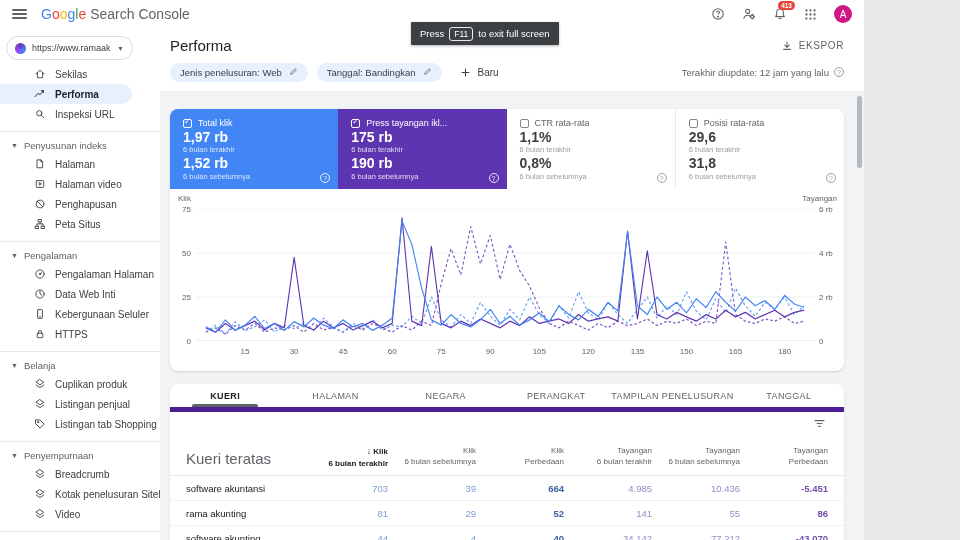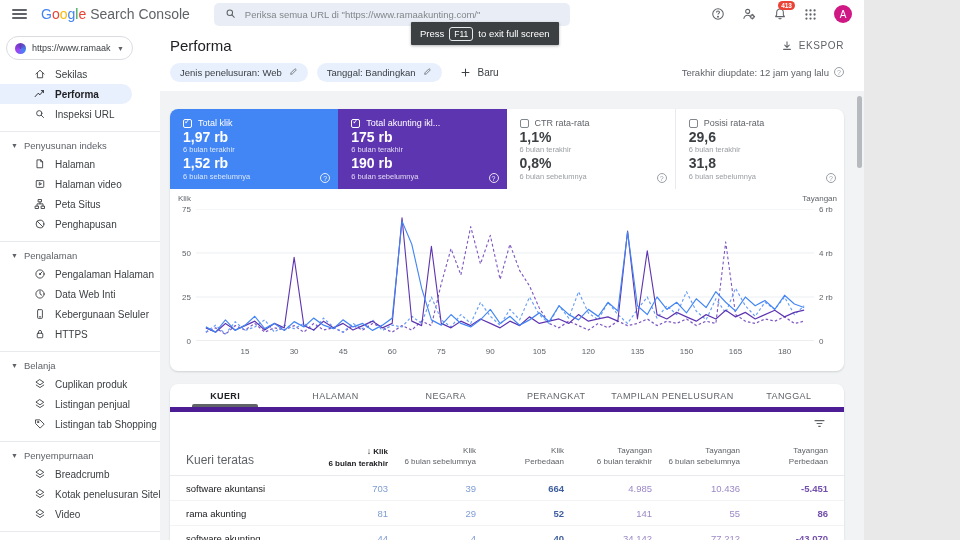--- a/index.html
+++ b/index.html
@@ -98,21 +98,21 @@
 
   
   .table-card{min-height:200px;padding-bottom:2px;border-radius:8px 8px 0 0;}
   .tabs{display:flex;height:28px;border-bottom:5px solid #4c1d95;}
   .tab{flex:1;display:flex;align-items:center;justify-content:center;font-size:9px;letter-spacing:.4px;
        color:#5f6368;position:relative;cursor:pointer;text-transform:uppercase;white-space:nowrap;}
   .tab.active{color:#202124;font-weight:bold;}
   .tab.active::after{content:"";position:absolute;left:20%;right:20%;bottom:0;height:3px;background:#5f6368;border-radius:2px 2px 0 0;}
   .filter-row{height:26px;display:flex;align-items:center;justify-content:flex-end;padding:0 18px;color:#5f6368;}
   .thead{display:flex;align-items:flex-end;padding:4px 16px 6px 16px;border-bottom:1px solid #e8eaed;min-height:38px;}
-  .th-name{flex:1;font-size:12px;color:#5f6368;padding-bottom:2px;}
+  .th-name{flex:1;font-size:15px;color:#5f6368;padding-bottom:2px;}
   .th-num{width:88px;text-align:right;font-size:8px;color:#5f6368;line-height:1.4;flex-shrink:0;cursor:pointer;}
   .th-num.sorted{color:#202124;font-weight:bold;}
   .sort-arrow{font-size:9px;margin-right:2px;}
   .trow{display:flex;align-items:center;height:25px;padding:0 16px;border-bottom:1px solid #f1f3f4;cursor:pointer;}
   .td-name{flex:1;font-size:9.5px;color:#202124;white-space:nowrap;overflow:hidden;}
   .td-num{width:88px;text-align:right;font-size:9.5px;flex-shrink:0;}
   .c-klik{color:#7e9cd4;} .c-klik-diff{color:#41609e;font-weight:bold;}
   .c-tay{color:#9b88c7;} .c-tay-diff{color:#7450ad;font-weight:bold;}
 
   
@@ -126,29 +126,20 @@
 
   <div class="topbar">
     <div class="hamburger">
         <span></span>
         <span></span>
         <span></span>
       </div>
     <div class="logo">
       <span id="logo-letters"><span style="color: rgb(66, 133, 244);">G</span><span style="color: rgb(234, 67, 53);">o</span><span style="color: rgb(251, 188, 5);">o</span><span style="color: rgb(66, 133, 244);">g</span><span style="color: rgb(52, 168, 83);">l</span><span style="color: rgb(234, 67, 53);">e</span></span>
       <span class="logo-suffix">Search Console</span>
-    </div>
-    <div class="searchbox">
-      <span>
-        <svg viewBox="0 0 16 16" width="11" height="11" fill="none" stroke="currentColor" stroke-width="1.5" stroke-linecap="round">
-            <circle cx="7" cy="7" r="4"></circle>
-            <path d="m10 10 3.5 3.5"></path>
-          </svg>
-      </span>
-      <span class="search-ph">Periksa semua URL di "https://www.ramaakunting.com/"</span>
     </div>
     <div class="top-icons">
       <span class="ticon">
         <svg viewBox="0 0 16 16" width="14" height="14" fill="none" stroke="currentColor" stroke-width="1.2">
             <circle cx="8" cy="8" r="6"></circle>
             <path d="M6.3 6.2c0-1 .8-1.7 1.7-1.7s1.7.6 1.7 1.5c0 1.2-1.7 1.3-1.7 2.6"></path>
             <circle cx="8" cy="11.2" r=".5" fill="currentColor"></circle>
           </svg>
       </span>
       <span class="ticon">
@@ -244,36 +235,36 @@
               <svg viewBox="0 0 16 16" width="12" height="12" fill="none" stroke="currentColor" stroke-width="1.2" stroke-linecap="round" stroke-linejoin="round">
                 <rect x="3" y="3.5" width="10" height="9" rx="1"></rect>
                 <path d="M7 6.5v3l2.6-1.5z"></path>
               </svg>
             </span>
             <span>Halaman video</span>
           </div>
           <div class="nav-item">
             <span style="display: inline-flex;">
               <svg viewBox="0 0 16 16" width="12" height="12" fill="none" stroke="currentColor" stroke-width="1.2" stroke-linecap="round" stroke-linejoin="round">
+                <circle cx="8" cy="8" r="5.2"></circle>
+                <path d="m4.4 4.4 7.2 7.2"></path>
+              </svg>
+            </span>
+            <span>Penghapusan</span>
+          </div>
+          <div class="nav-item">
+            <span style="display: inline-flex;">
+              <svg viewBox="0 0 16 16" width="12" height="12" fill="none" stroke="currentColor" stroke-width="1.2" stroke-linecap="round" stroke-linejoin="round">
                 <rect x="6" y="2" width="4" height="3.2"></rect>
                 <rect x="2" y="10.8" width="4" height="3.2"></rect>
                 <rect x="10" y="10.8" width="4" height="3.2"></rect>
                 <path d="M8 5.2v2.6M4 10.8V7.8h8v3"></path>
               </svg>
             </span>
             <span>Peta Situs</span>
-          </div>
-          <div class="nav-item">
-            <span style="display: inline-flex;">
-              <svg viewBox="0 0 16 16" width="12" height="12" fill="none" stroke="currentColor" stroke-width="1.2" stroke-linecap="round" stroke-linejoin="round">
-                <circle cx="8" cy="8" r="5.2"></circle>
-                <path d="m4.4 4.4 7.2 7.2"></path>
-              </svg>
-            </span>
-            <span>Penghapusan</span>
           </div>
           <div class="nav-div"></div>
           <div class="nav-sec">
             <span class="caret">▼</span>
             <span>Pengalaman</span>
           </div>
           <div class="nav-item">
             <span style="display: inline-flex;">
               <svg viewBox="0 0 16 16" width="12" height="12" fill="none" stroke="currentColor" stroke-width="1.2" stroke-linecap="round" stroke-linejoin="round">
                 <circle cx="8" cy="8" r="5.5"></circle>
@@ -438,21 +429,21 @@
                 <div class="metric-val">
                   <span>1,52 rb</span>
                   <span class="ind"><span class="ind-dashed"></span></span>
                 </div>
                 <div class="metric-cap">6 bulan sebelumnya</div>
                 <span class="metric-info">?</span>
               </div>
               <div class="metric colored" style="background: rgb(94, 53, 177); color: rgb(255, 255, 255);">
                 <div class="metric-head">
                   <span class="cb checked"></span>
-                  <span>Total akunting ikl...</span>
+                  <span>Press tayangan ikl...</span>
                 </div>
                 <div class="metric-val">
                   <span>175 rb</span>
                   <span class="ind"><span class="ind-solid"></span></span>
                 </div>
                 <div class="metric-cap">6 bulan terakhir</div>
                 <div class="metric-val">
                   <span>190 rb</span>
                   <span class="ind"><span class="ind-dashed"></span></span>
                 </div>

